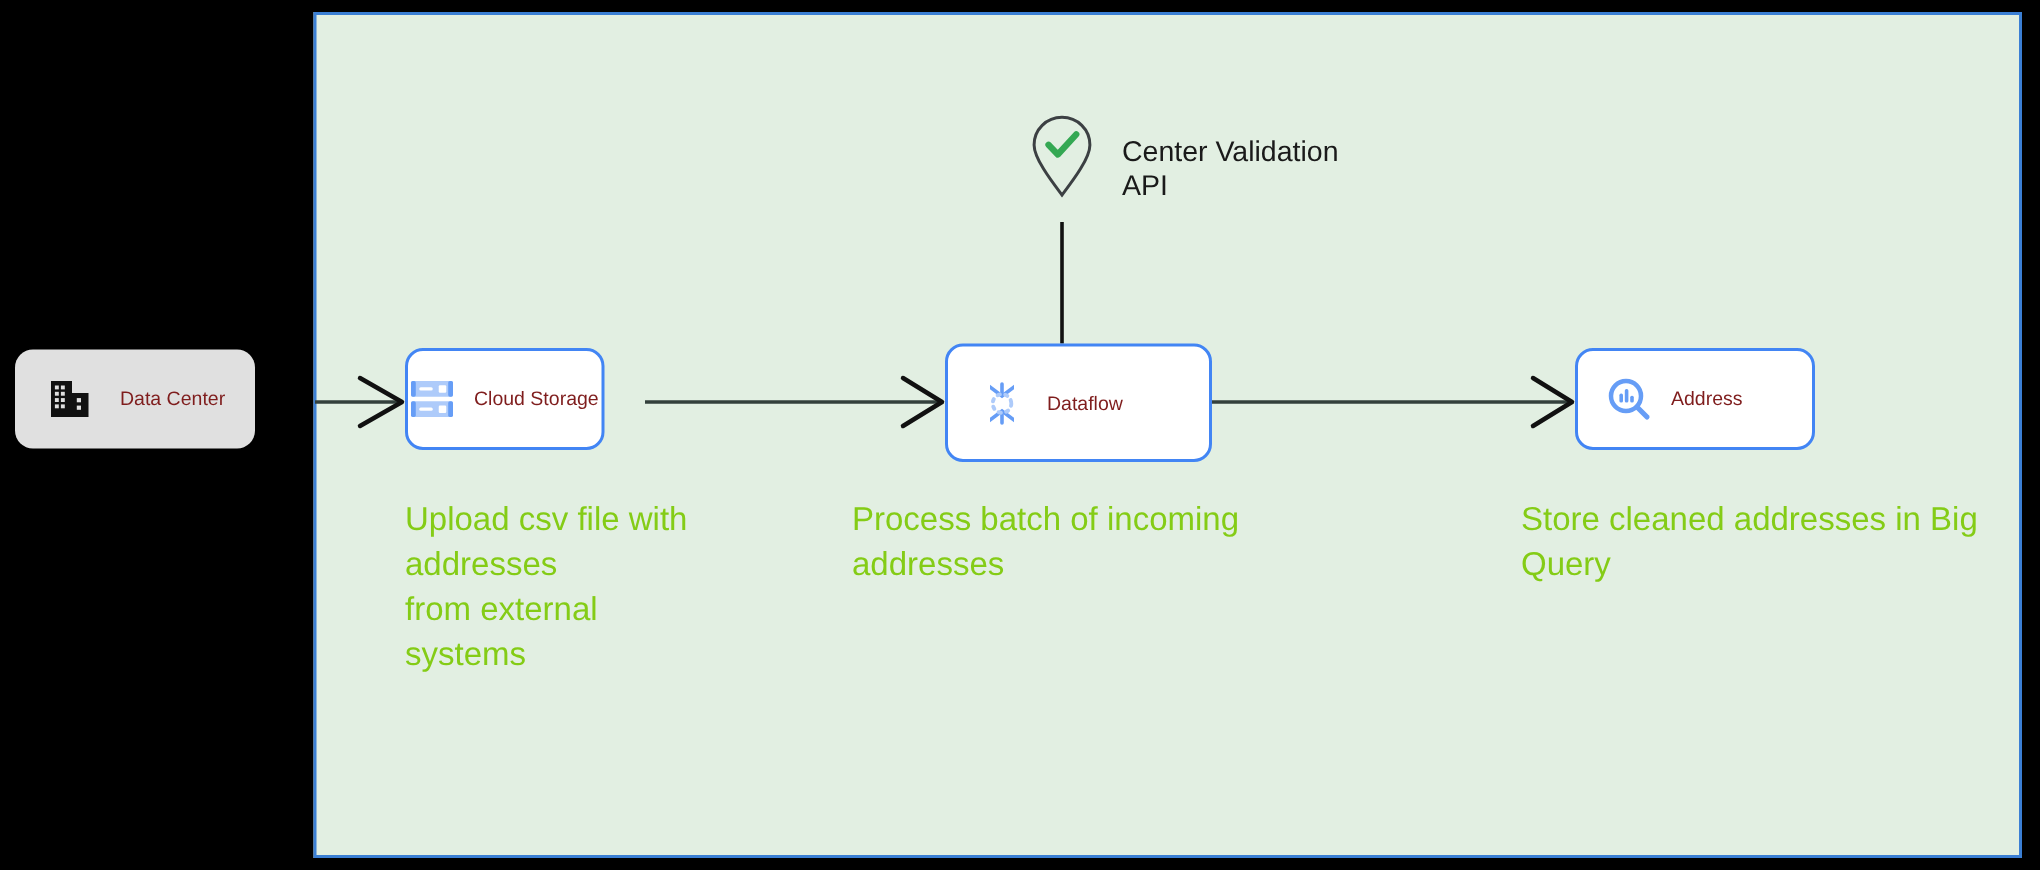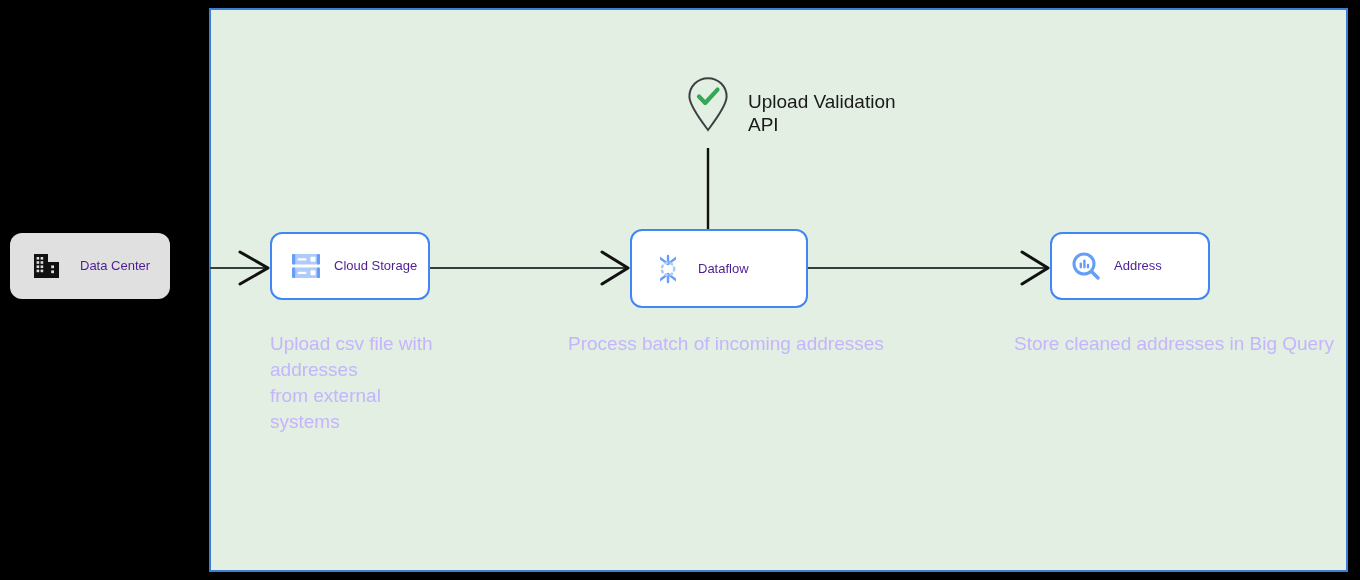--- a/index.html
+++ b/index.html
@@ -42,21 +42,21 @@
     border-radius: 12px;
   }
   .node .node-icon {
     flex: 0 0 auto;
     display: flex;
     align-items: center;
     justify-content: center;
   }
   .node .node-label {
     font-size: 13px;
-    color: #4c1d95;
+    color: #7f1d1d;
     white-space: nowrap;
     line-height: 1.2;
   }
 
   
   #node-datacenter {
     left: 10px;
     top: 233px;
     width: 160px;
     height: 66px;
@@ -69,23 +69,22 @@
   #node-datacenter .node-label { margin-left: 18px; }
 
   
   .gcp-node {
     background: #ffffff;
     border: 2px solid #4285f4;
   }
   #node-cloudstorage {
     left: 270px;
     top: 232px;
-    width: 160px;
+    width: 133px;
     height: 68px;
-    padding-left: 18px;
     text-align: center;
   }
   #node-cloudstorage .node-icon { width: 32px; height: 30px; }
   #node-cloudstorage .node-label { margin-left: 12px; }
 
   #node-dataflow {
     left: 630px;
     top: 229px;
     width: 178px;
     height: 79px;
@@ -118,22 +117,22 @@
     margin-top: 14px;
     font-size: 19px;
     color: #1a1a1a;
     line-height: 1.22;
     white-space: pre-line;
   }
 
   
   .caption {
     position: absolute;
-    font-size: 19px;
-    color: #c4b5fd;
+    font-size: 22px;
+    color: #84cc16;
     line-height: 1.37;
     white-space: pre-line;
   }
   #caption-storage { left: 270px; top: 331px; width: 200px; }
   #caption-dataflow { left: 568px; top: 331px; width: 360px; text-align: left; }
   #caption-bigquery { left: 990px; top: 331px; width: 360px; text-align: left; margin-left: 24px; }
 
   
   #edges {
     position: absolute;
@@ -246,21 +245,21 @@
     <span class="node-label">Address</span>
   </div>
 
   <div id="node-api">
     <span class="pin-icon">
       <svg width="44" height="56" viewBox="0 0 44 56">
         <path d="M 22 2.2 C 32.4 2.2 40.6 10.4 40.6 20.6 C 40.6 30 28 46 22 54 C 16 46 3.4 30 3.4 20.6 C 3.4 10.4 11.6 2.2 22 2.2 Z" fill="none" stroke="#3c4043" stroke-width="2"></path>
         <path d="M 13 20.5 L 19.2 27 L 31.5 13.6" fill="none" stroke="#34a853" stroke-width="4.2" stroke-linecap="round" stroke-linejoin="round"></path>
       </svg>
     </span>
-    <span class="api-label">Upload Validation
+    <span class="api-label">Center Validation
 API</span>
   </div>
 
   <div class="caption" id="caption-storage">Upload csv file with
 addresses
 from external
 systems</div>
   <div class="caption" id="caption-dataflow">Process batch of incoming addresses</div>
   <div class="caption" id="caption-bigquery">Store cleaned addresses in Big Query</div>
 

